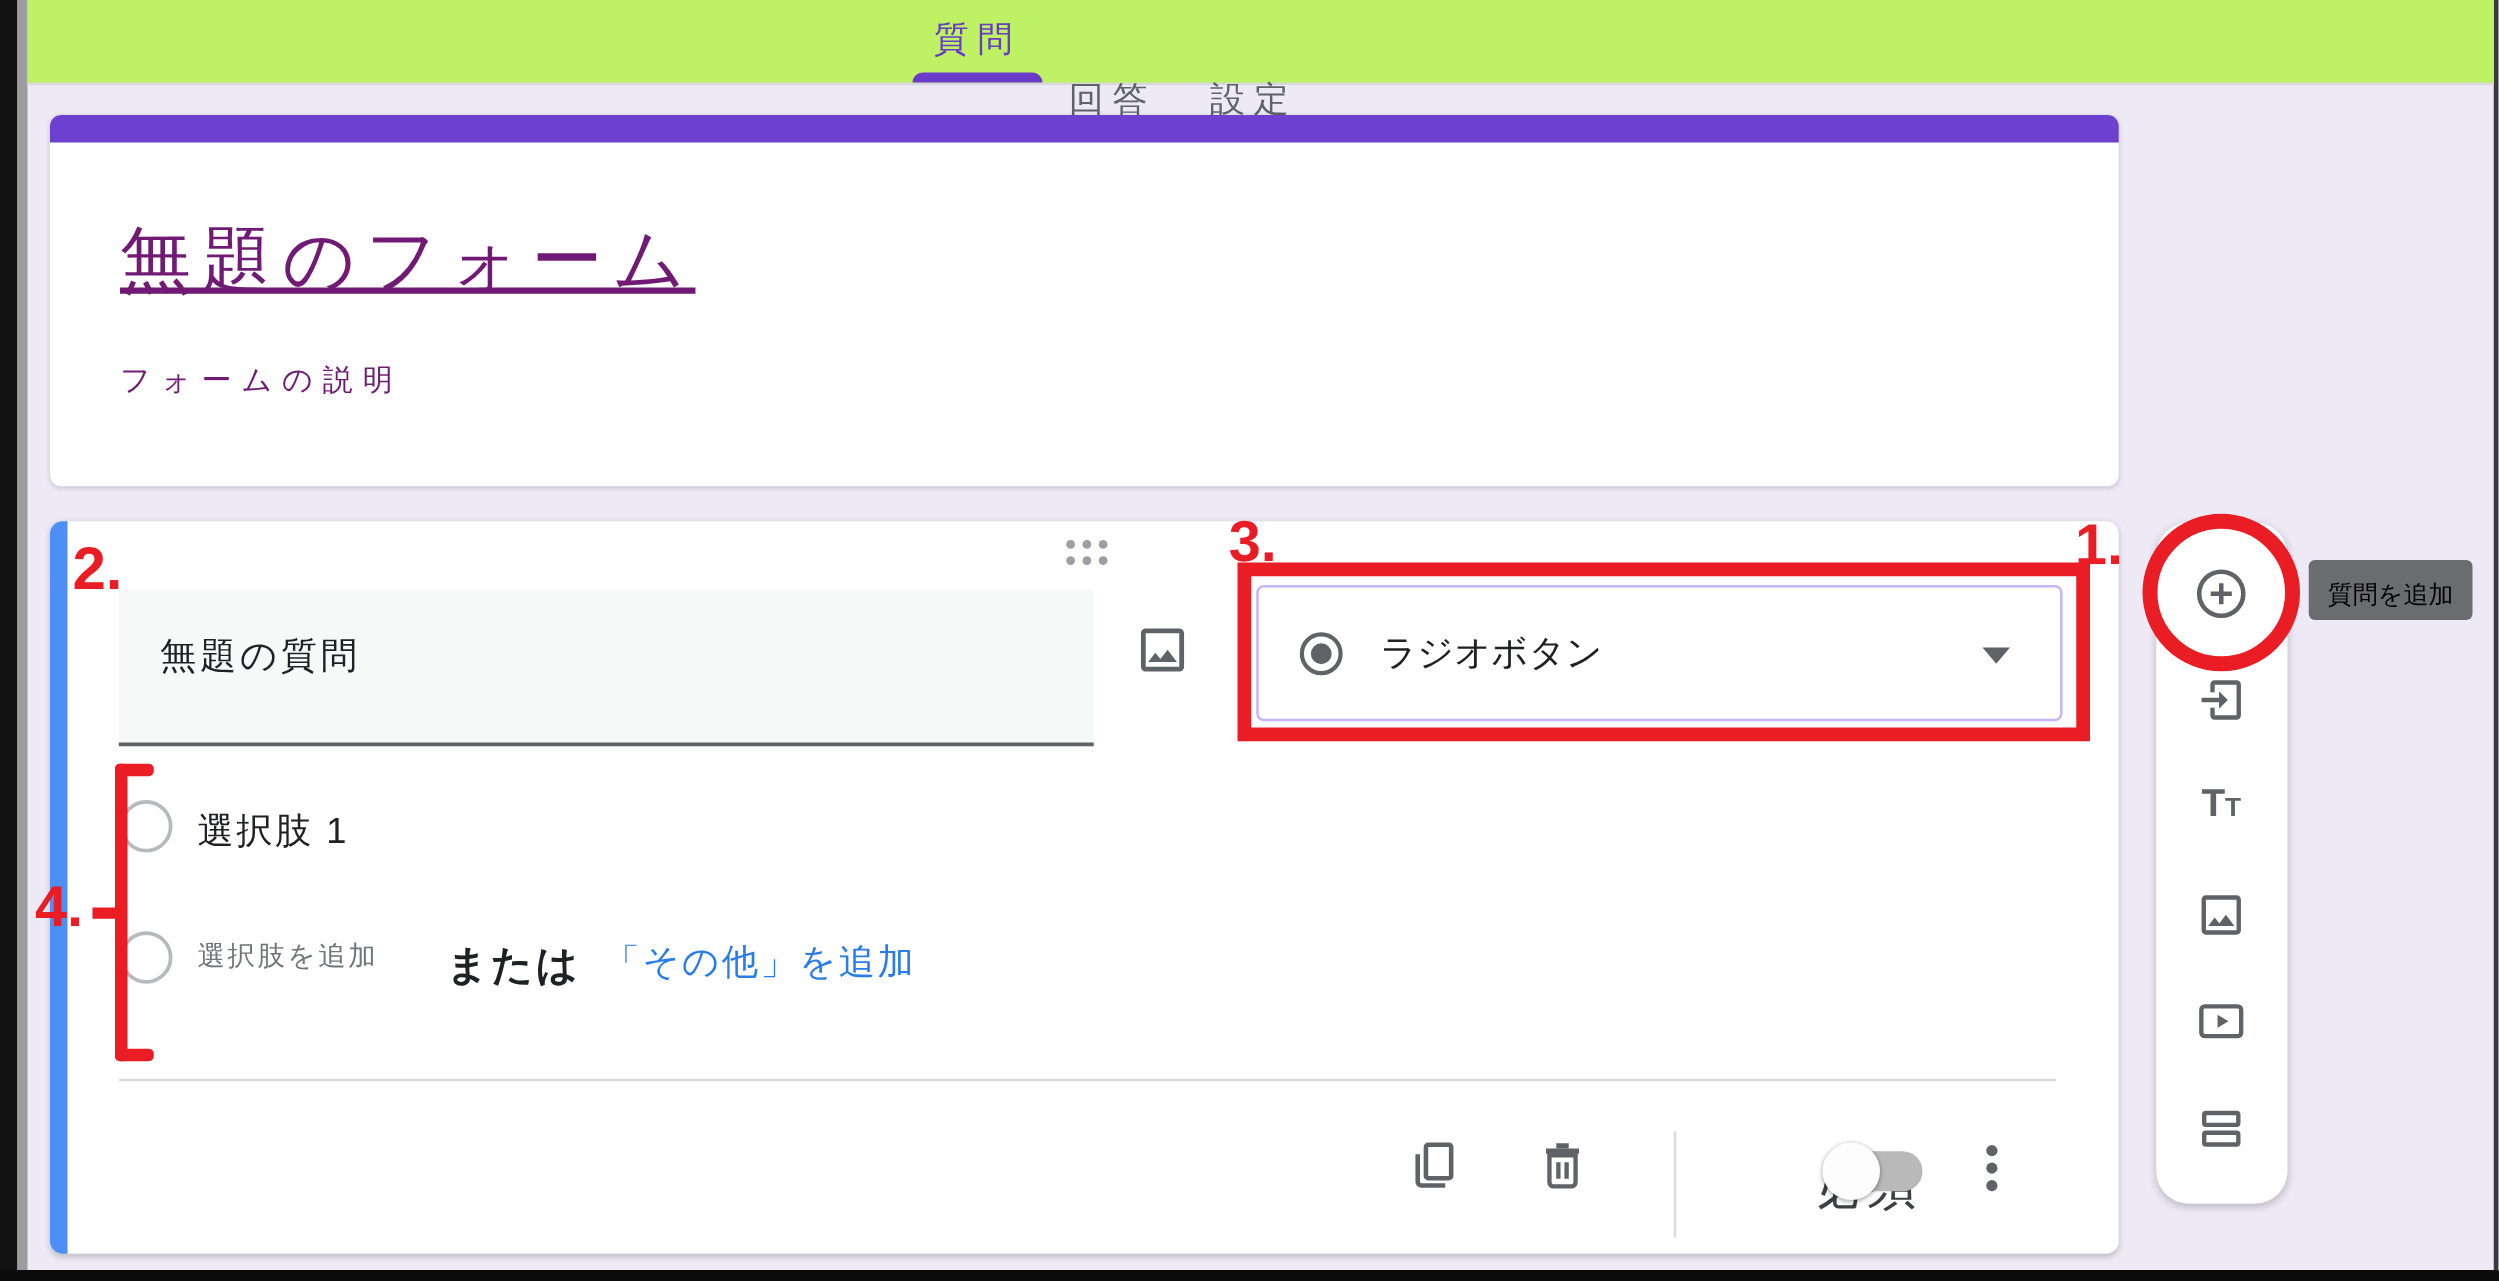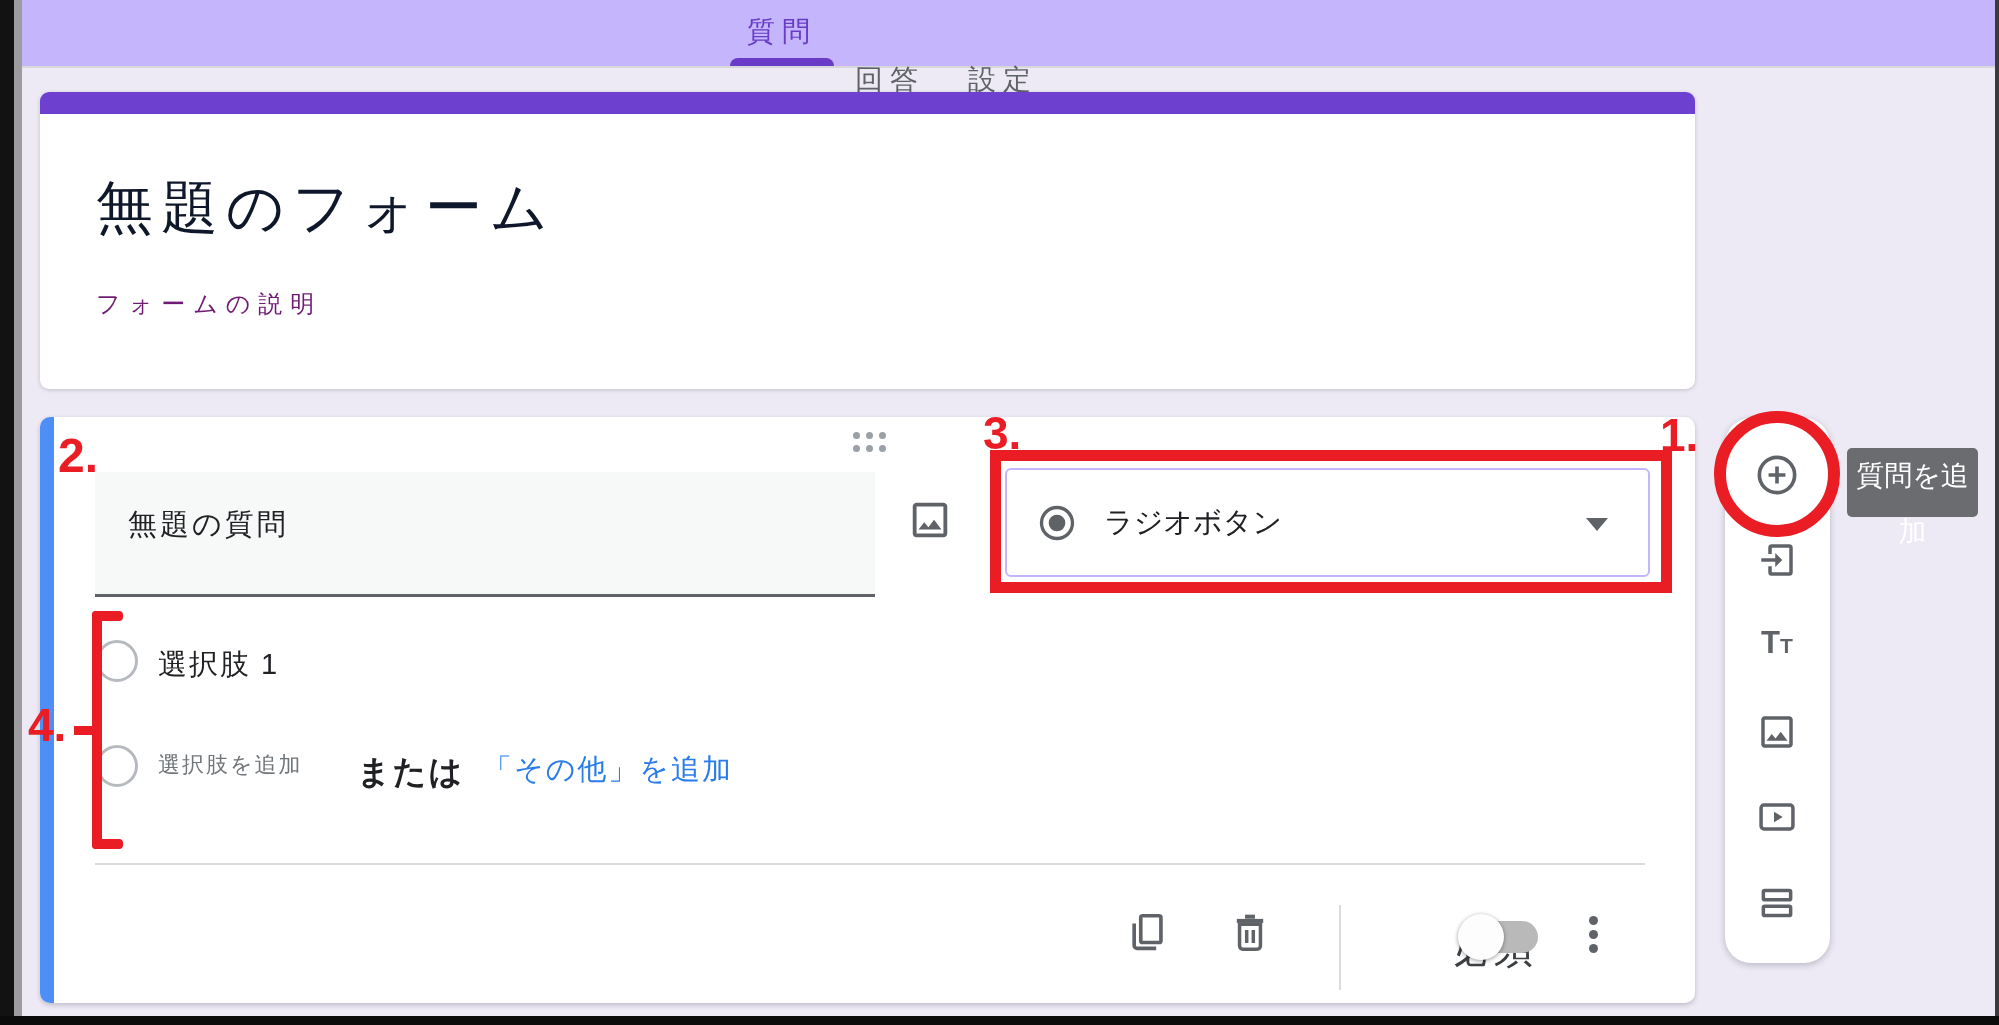--- a/index.html
+++ b/index.html
@@ -7,31 +7,31 @@
           font-family:"Liberation Sans","DejaVu Sans",sans-serif;color:#202124;}
   .abs{position:absolute;}
 
   
   .left-black{left:0;top:0;width:14px;height:1025px;background:#121212;}
   .left-scroll{left:14px;top:0;width:8px;height:1025px;background:#9d9da1;}
   .right-dark{left:1995px;top:0;width:4px;height:1025px;background:#3a3a3c;}
   .bottom-black{left:0;top:1016px;width:1999px;height:9px;background:#0b0b0b;}
 
   
-  .topbar{left:22px;top:0;width:1973px;height:66px;background:#c4b5fd;border-bottom:2px solid #d7d7dc;}
+  .topbar{left:22px;top:0;width:1973px;height:66px;background:#bef264;border-bottom:2px solid #d7d7dc;}
   .tab{top:0;height:64px;line-height:64px;text-align:center;font-size:28px;letter-spacing:7px;cursor:default;}
   .tab-active{color:#693cc5;}
   .tab-idle{color:#5f6368;margin-top:48px;}
   .tab-underline{left:708px;top:58px;width:104px;height:8px;background:#6a3ac9;border-radius:8px 8px 0 0;}
 
   
   .title-card{left:40px;top:92px;width:1655px;height:297px;background:#fff;border-radius:9px;
               box-shadow:0 1px 4px rgba(0,0,0,.18);}
   .title-card .purple{left:0;top:0;width:100%;height:22px;background:#6d40cf;border-radius:9px 9px 0 0;}
-  .form-title{left:56px;top:78px;font-size:57px;letter-spacing:8px;color:#0f172a;}
+  .form-title{left:56px;top:78px;font-size:57px;letter-spacing:8px;color:#701a75;text-decoration:underline;}
   .form-desc{left:56px;top:196px;font-size:24px;letter-spacing:8px;color:#701a75;}
 
   
   .q-card{left:40px;top:417px;width:1655px;height:586px;background:#fff;border-radius:10px;
           box-shadow:0 2px 5px rgba(0,0,0,.20);}
   .q-blue{left:0;top:0;width:14px;height:586px;background:#4d8ef7;border-radius:10px 0 0 10px;}
   .drag{left:813px;top:15px;width:34px;height:20px;display:grid;grid-template-columns:repeat(3,7px);
         grid-template-rows:repeat(2,7px);gap:6px;}
   .drag i{width:7px;height:7px;border-radius:50%;background:#9aa0a6;}
   .q-input{left:55px;top:55px;width:780px;height:122px;background:#f7f8f8;border-bottom:3px solid #5f6368;}
@@ -66,22 +66,22 @@
   .kebab i{width:9px;height:9px;border-radius:50%;background:#5f6368;}
 
   
   .sidebar{left:1725px;top:418px;width:105px;height:545px;background:#fff;border-radius:26px;
            box-shadow:0 2px 7px rgba(0,0,0,.22);}
   .sb-btn{left:28px;width:48px;height:48px;display:flex;align-items:center;justify-content:center;}
   .sb-1{top:33px;}.sb-2{top:118px;}.sb-3{top:201px;}.sb-4{top:290px;}.sb-5{top:375px;}.sb-6{top:461px;}
   .tt-big{font-size:31px;font-weight:700;color:#5f6368;}
   .tt-small{font-size:21px;font-weight:700;color:#5f6368;}
 
-  .tooltip{left:1847px;top:448px;width:131px;height:69px;line-height:56px;text-align:center;
-           background:#6a6c6f;border-radius:5px;color:#ffffff;font-size:28px;}
+  .tooltip{left:1847px;top:448px;width:131px;height:48px;line-height:56px;text-align:center;
+           background:#6a6c6f;border-radius:5px;color:#000000;font-size:20px;}
 
   
   .red{color:#ea1c24;font-weight:700;}
   .ann-1{left:1660px;top:408px;font-size:46px;}
   .ann-2{left:58px;top:428px;font-size:48px;}
   .ann-3{left:983px;top:406px;font-size:46px;}
   .ann-4{left:28px;top:698px;font-size:46px;}
   .red-rect{left:990px;top:450px;width:682px;height:143px;border:11px solid #ea1c24;box-sizing:border-box;}
   .red-circle{left:1714px;top:411px;width:126px;height:126px;border:12px solid #ea1c24;border-radius:50%;
               box-sizing:border-box;}

